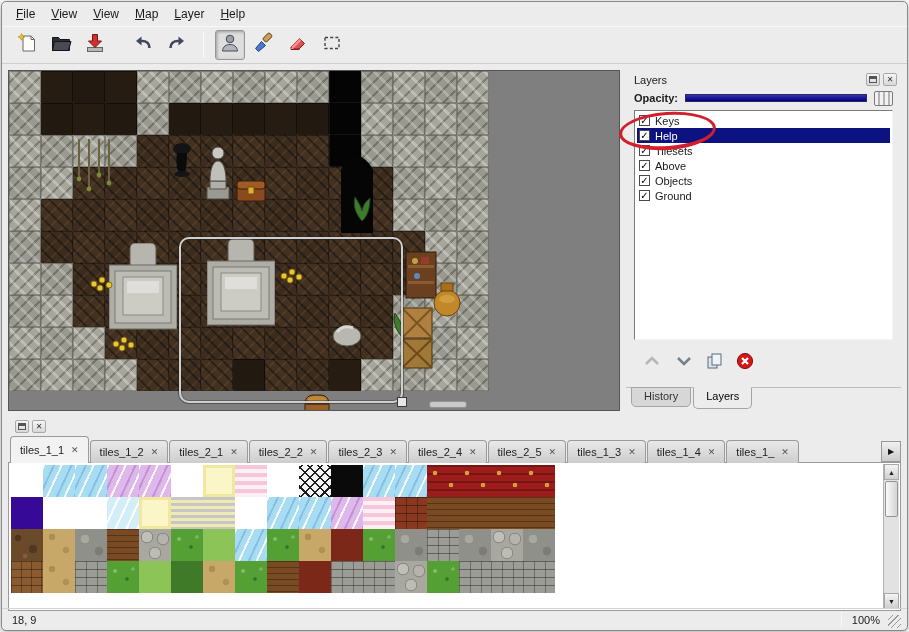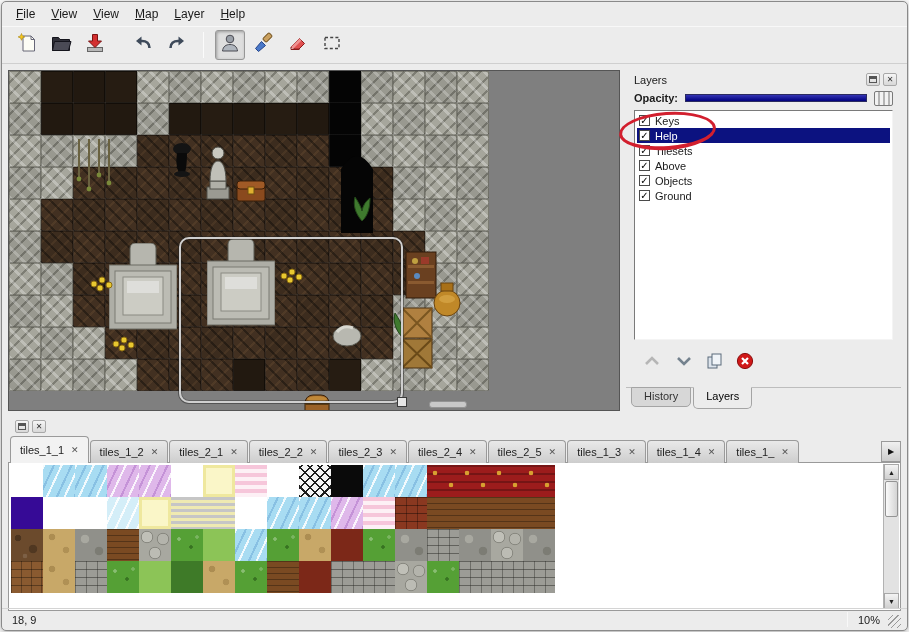--- a/index.html
+++ b/index.html
@@ -676,17 +676,17 @@
         <div class="vs-thumb"></div>
         <div class="vs-spacer"></div>
         <div class="vs-btn">▼</div>
       </div>
     </div>
   </div>
 
   <div class="statusbar">
     <span class="sb-left">18, 9</span>
     <span class="sb-sep"></span>
-    <span>10%</span>
+    <span>100%</span>
     <span class="sb-grip"></span>
   </div>
 
 </div>
 
 </body></html>

